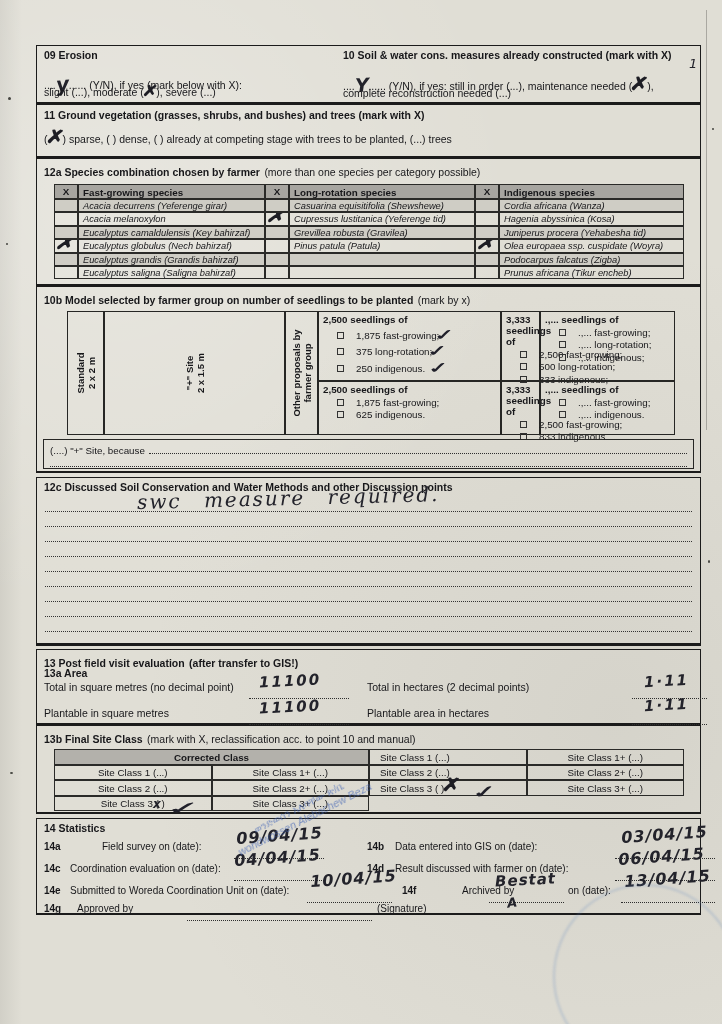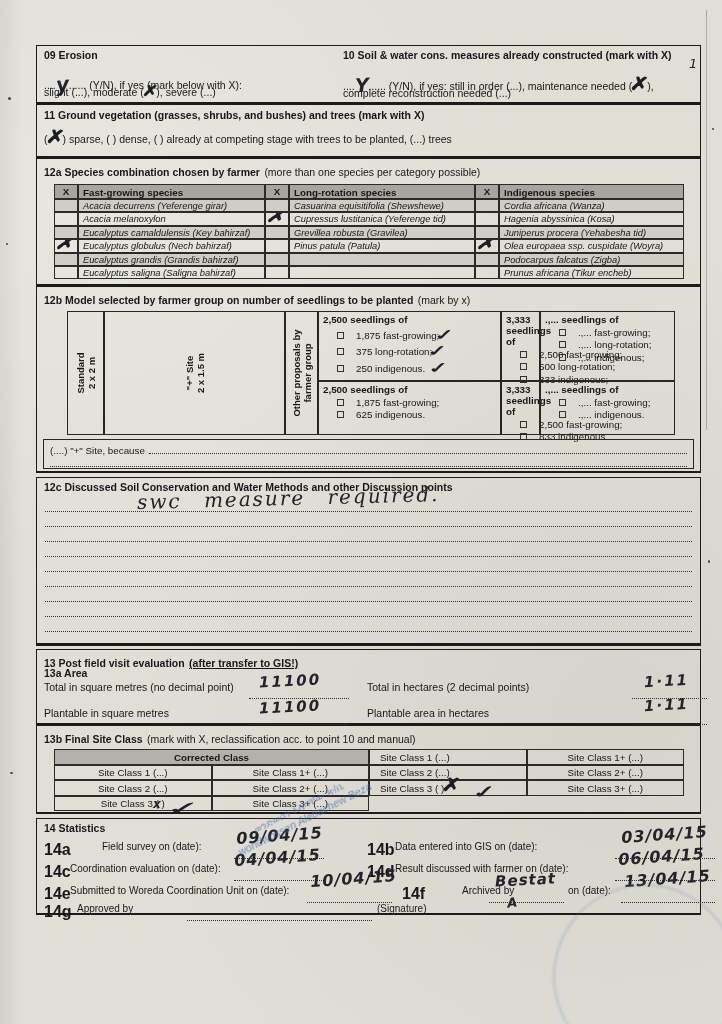--- a/index.html
+++ b/index.html
@@ -56,21 +56,21 @@
   .dotfill { flex:1; border-bottom:1.6px dotted #2e2e2e; margin:0 0 2px 4px; height:10px; }
 
   
   .dotline { position:absolute; left:8px; right:8px; border-bottom:1.7px dotted #333; }
 
   
   .cl-table { position:absolute; display:grid; grid-template-columns:repeat(4,157.5px); }
   .cl-cell { border:0.9px solid #2a2a28; font-size:9.8px; text-align:center; height:15.5px; padding-top:1.5px; position:relative; white-space:nowrap; }
   .cl-head { font-weight:bold; background:#b3b1ab; grid-column:span 2; }
 
-  .stat-label { font-weight:bold; font-size:16px; }
+  .stat-label { font-weight:bold; font-size:10px; }
   .stat-text { font-size:10px; }
 
   .stamp-diag { position:absolute; left:196px; top:856px; width:250px;
     transform:rotate(-27deg); transform-origin:left bottom;
     color:#3f62b5; opacity:.62; filter:blur(.4px); text-align:center; }
   .stamp-l1 { font-size:10.5px; white-space:nowrap; }
   .stamp-l2 { font-size:11px; white-space:nowrap; font-style:italic; }
   .stamp-circle { position:absolute; left:553px; top:884px; width:185px; height:185px;
     border-radius:50%; border:2.5px solid rgba(90,130,190,.25); filter:blur(1px); }
   .speck { position:absolute; background:#44443f; border-radius:50%; }
@@ -162,21 +162,21 @@
       <div class="sp-cell">Eucalyptus saligna (Saligna bahirzaf)</div>
       <div class="sp-cell sp-xcol"></div>
       <div class="sp-cell"></div>
       <div class="sp-cell sp-xcol"></div>
       <div class="sp-cell">Prunus africana (Tikur encheb)</div>
     </div>
   </div>
 
   <div class="box" style="top:286px;height:187px;border-bottom-width:2.6px;">
     <div class="abs nowrap" style="left:7px;top:3px;">
-      <span class="btitle">12b Model selected by farmer group on number of seedlings to be planted</span>
+      <span class="btitle">10b Model selected by farmer group on number of seedlings to be planted</span>
       <span class="printed">(mark by x)</span>
     </div>
     <div class="mgrid" style="left:30px;top:24px;">
       <div class="vcell">
         <div class="vtext">
           <div>Standard</div>
           <div>2 x 2 m</div>
         </div>
       </div>
       <div class="mcell">
@@ -244,21 +244,21 @@
     <div class="dotline" style="top:108px;"></div>
     <div class="dotline" style="top:123px;"></div>
     <div class="dotline" style="top:138px;"></div>
     <div class="dotline" style="top:153px;"></div>
     <div class="abs hand" style="left:100px;top:8px;font-size:20px;letter-spacing:2px;word-spacing:14px;transform:rotate(-1.5deg);font-family:'DejaVu Serif',serif;">swc  measure  required.</div>
   </div>
 
   <div class="box" style="top:649px;height:76px;border-bottom-width:2.6px;">
     <div class="abs nowrap" style="left:7px;top:3px;">
       <span class="btitle">13 Post field visit evaluation</span>
-      <span class="btitle" style="text-decoration:underline;">(after transfer to GIS!)</span>
+      <span class="btitle" style="">(after transfer to GIS!)</span>
     </div>
     <div class="abs btitle" style="left:7px;top:17px;">13a Area</div>
     <div class="abs printed" style="left:7px;top:31px;">Total in square metres (no decimal point)</div>
     <div class="abs leader" style="left:212px;top:38px;width:100px;"></div>
     <div class="abs hand hand-num" style="left:222px;top:22px;">11100</div>
     <div class="abs printed" style="left:330px;top:31px;">Total in hectares (2 decimal points)</div>
     <div class="abs leader" style="left:595px;top:38px;width:75px;"></div>
     <div class="abs hand hand-num" style="left:607px;top:22px;">1·11</div>
     <div class="abs printed" style="left:7px;top:57px;">Plantable in square metres</div>
     <div class="abs leader" style="left:212px;top:64px;width:100px;"></div>

